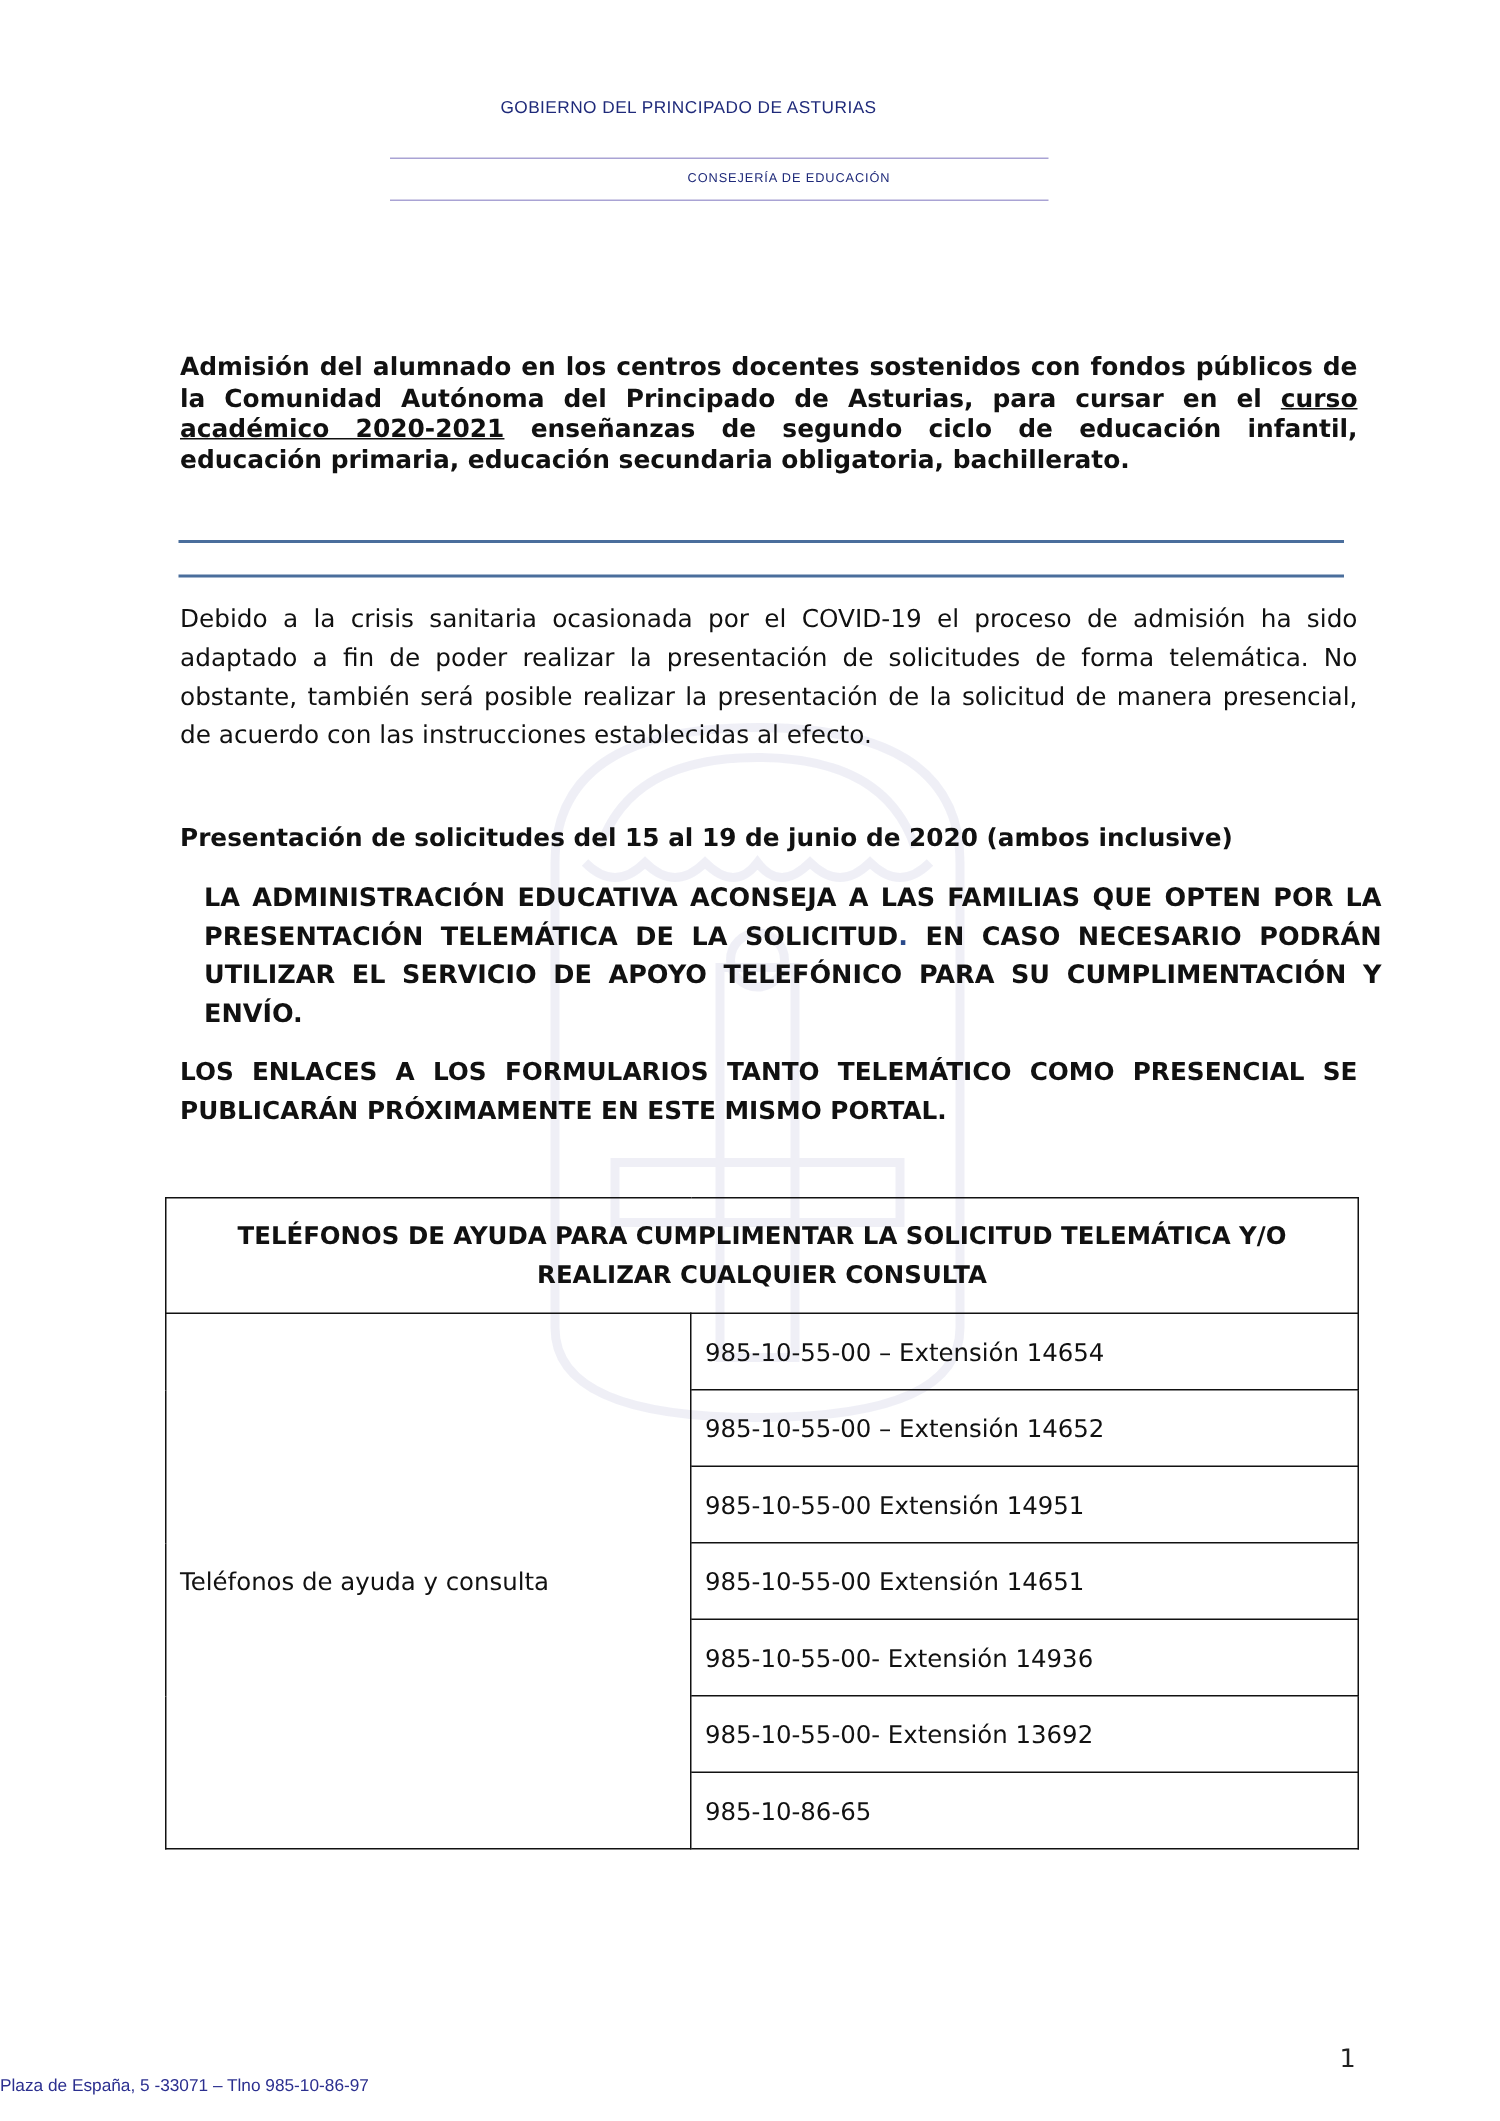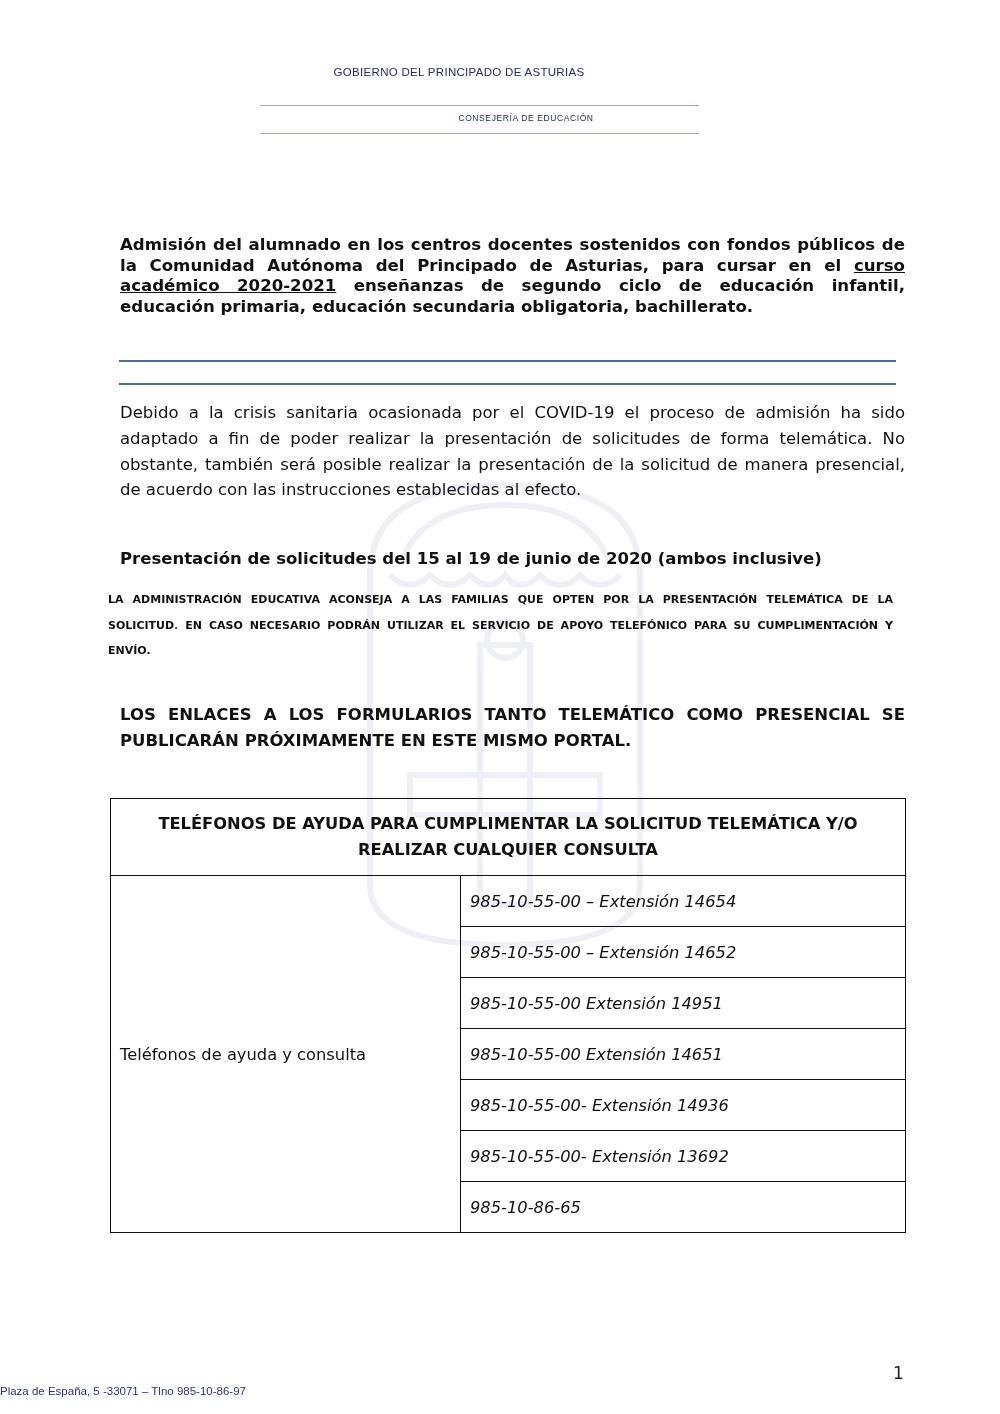--- a/index.html
+++ b/index.html
@@ -12,31 +12,31 @@
   .hdr-sub { left: 0; width: 1000px; top: 113px; text-align: center; font-size: 8.5px;
              color: #1f2a7a; letter-spacing: 0.6px; font-family: "Liberation Sans", sans-serif; padding-left: 26px; }
   .watermark { left: 340px; top: 465px; width: 330px; height: 490px; opacity: 0.07; }
   .title { left: 120px; width: 785px; top: 235px; font-weight: bold; font-size: 16.6px;
            line-height: 20.6px; text-align: justify; text-align-last: left; }
   .title u { text-decoration: underline; }
   .rule { left: 119px; width: 777px; height: 2px; background: #4a6e9c; }
   .para { left: 120px; width: 785px; top: 400px; font-size: 16.5px; line-height: 25.8px;
           text-align: justify; text-align-last: left; }
   .dates { left: 120px; top: 549px; font-weight: bold; font-size: 16.5px; }
-  .caps1 { left: 108px; width: 785px; top: 587px; font-weight: bold; font-size: 11px;
+  .caps1 { left: 136px; width: 785px; top: 587px; font-weight: bold; font-size: 17px;
            line-height: 25.6px; text-align: justify; text-align-last: left; }
   .caps2 { left: 120px; width: 785px; top: 702px; font-weight: bold; font-size: 16.5px;
            line-height: 25.6px; text-align: justify; text-align-last: left; }
   .blue-dot { color: #2a4a8a; }
   table.help { position: absolute; left: 110px; top: 798px; width: 796px; border-collapse: collapse;
                font-size: 16.3px; }
   table.help td { border: 1.5px solid #111; padding: 0; }
   .th-cell { height: 76px; text-align: center; font-weight: bold; line-height: 26px; }
   .label-cell { width: 340px; padding-left: 9px !important; vertical-align: middle; }
-  .phone-cell { height: 50px; padding-left: 9px !important; vertical-align: middle; font-style: italic; }
+  .phone-cell { height: 50px; padding-left: 9px !important; vertical-align: middle; }
   .page-num { left: 893px; top: 1363px; font-size: 17px; color: #222; }
   .footer { left: 0; width: 1000px; top: 1385px; text-align: left; font-size: 11.5px;
             color: #2b2f8f; font-family: "Liberation Sans", sans-serif; }
 </style>
 </head>
 <body>
 
 <div class="abs hdr-title">GOBIERNO DEL PRINCIPADO DE ASTURIAS</div>
 <div class="abs hdr-line" style="top:105px;"></div>
 <div class="abs hdr-sub">CONSEJERÍA DE EDUCACIÓN</div>

